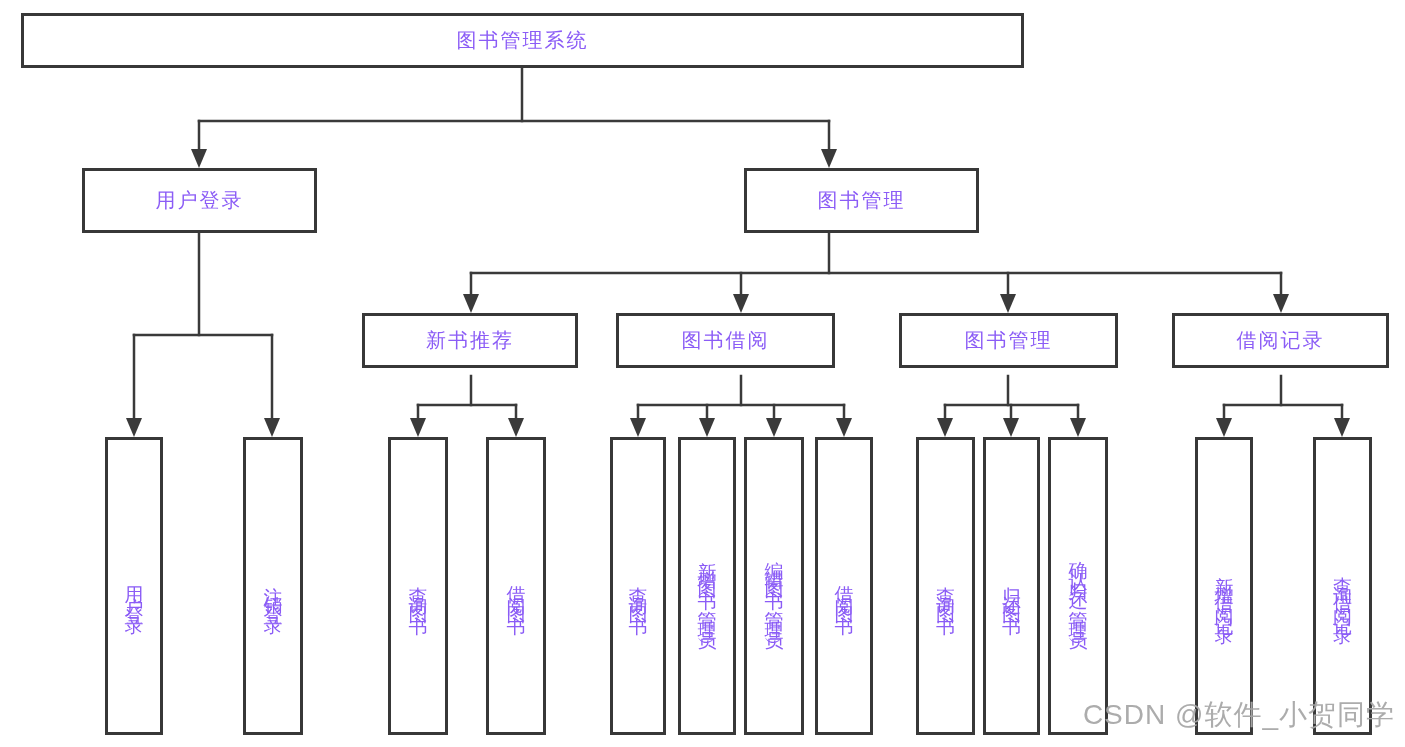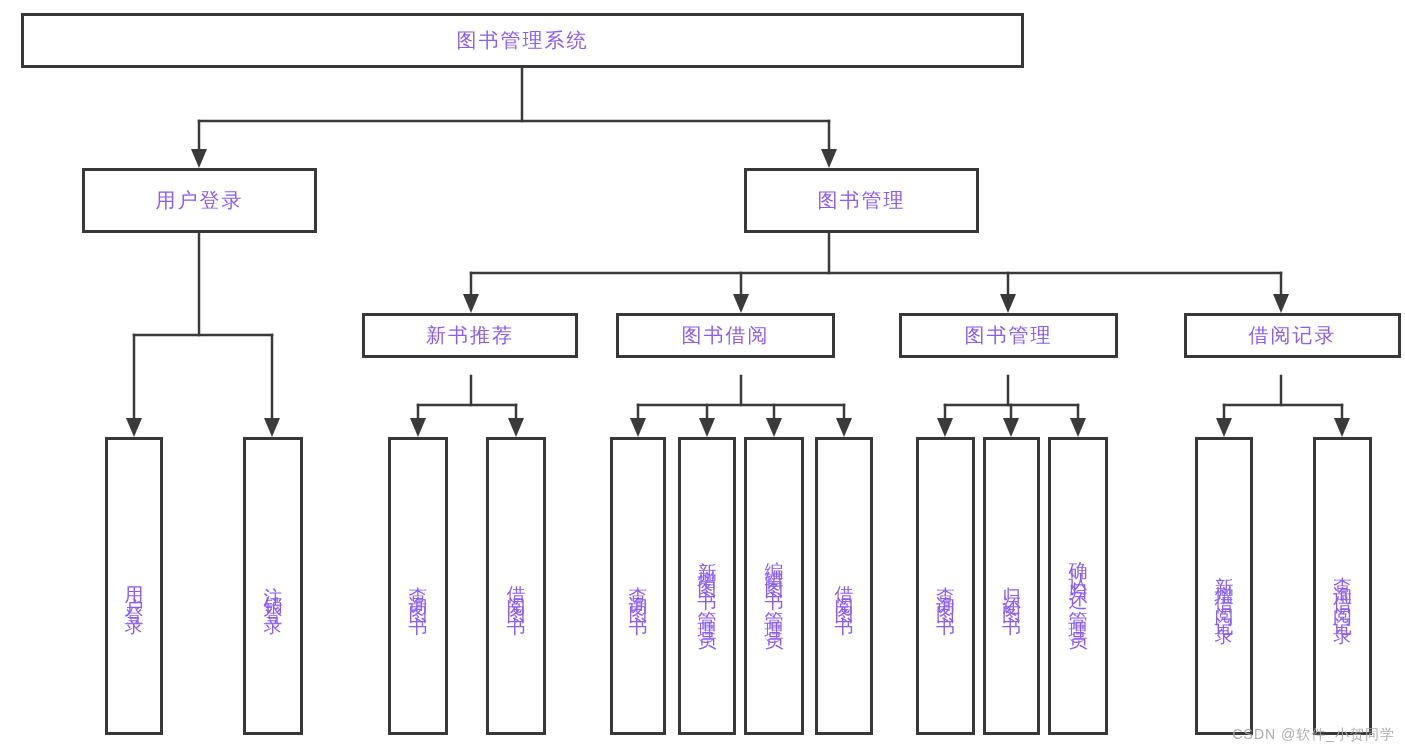--- a/index.html
+++ b/index.html
@@ -28,44 +28,44 @@
     letter-spacing:10px;
     white-space:nowrap;
     padding-top:10px; 
   }
   
   .n-root{left:21px;top:13px;width:1003px;height:55px;}
   
   .n-userlogin{left:82px;top:168px;width:235px;height:65px;}
   .n-bookmgmt{left:744px;top:168px;width:235px;height:65px;}
   
-  .n-l3{top:313px;height:45px;}
+  .n-l3{top:313px;height:55px;}
   .n-newbook{left:362px;width:216px;}
   .n-bookborrow{left:616px;width:219px;}
   .n-currentborrow{left:899px;width:219px;}
-  .n-borrowrecord{left:1172px;width:217px;margin-left:12px;}
+  .n-borrowrecord{left:1172px;width:217px;}
   
   .leaf{top:437px;height:298px;}
   .lf1{left:105px;width:58px;}
   .lf2{left:243px;width:60px;}
   .lf3{left:388px;width:60px;}
   .lf4{left:486px;width:60px;}
   .lf5{left:610px;width:56px;}
   .lf6{left:678px;width:58px;}
   .lf7{left:744px;width:60px;}
   .lf8{left:815px;width:58px;}
   .lf9{left:916px;width:59px;}
   .lf10{left:983px;width:57px;}
   .lf11{left:1048px;width:60px;}
   .lf12{left:1195px;width:58px;}
   .lf13{left:1313px;width:59px;}
   .watermark{
     position:absolute;
-    right:10px;bottom:3px;
-    font-size:14px;
+    right:10px;bottom:13px;
+    font-size:28px;
     color:rgba(168,168,168,0.95);
     letter-spacing:1px;
     z-index:5;
     white-space:nowrap;
   }
 </style>
 </head>
 <body>
 
 <div id="canvas">

